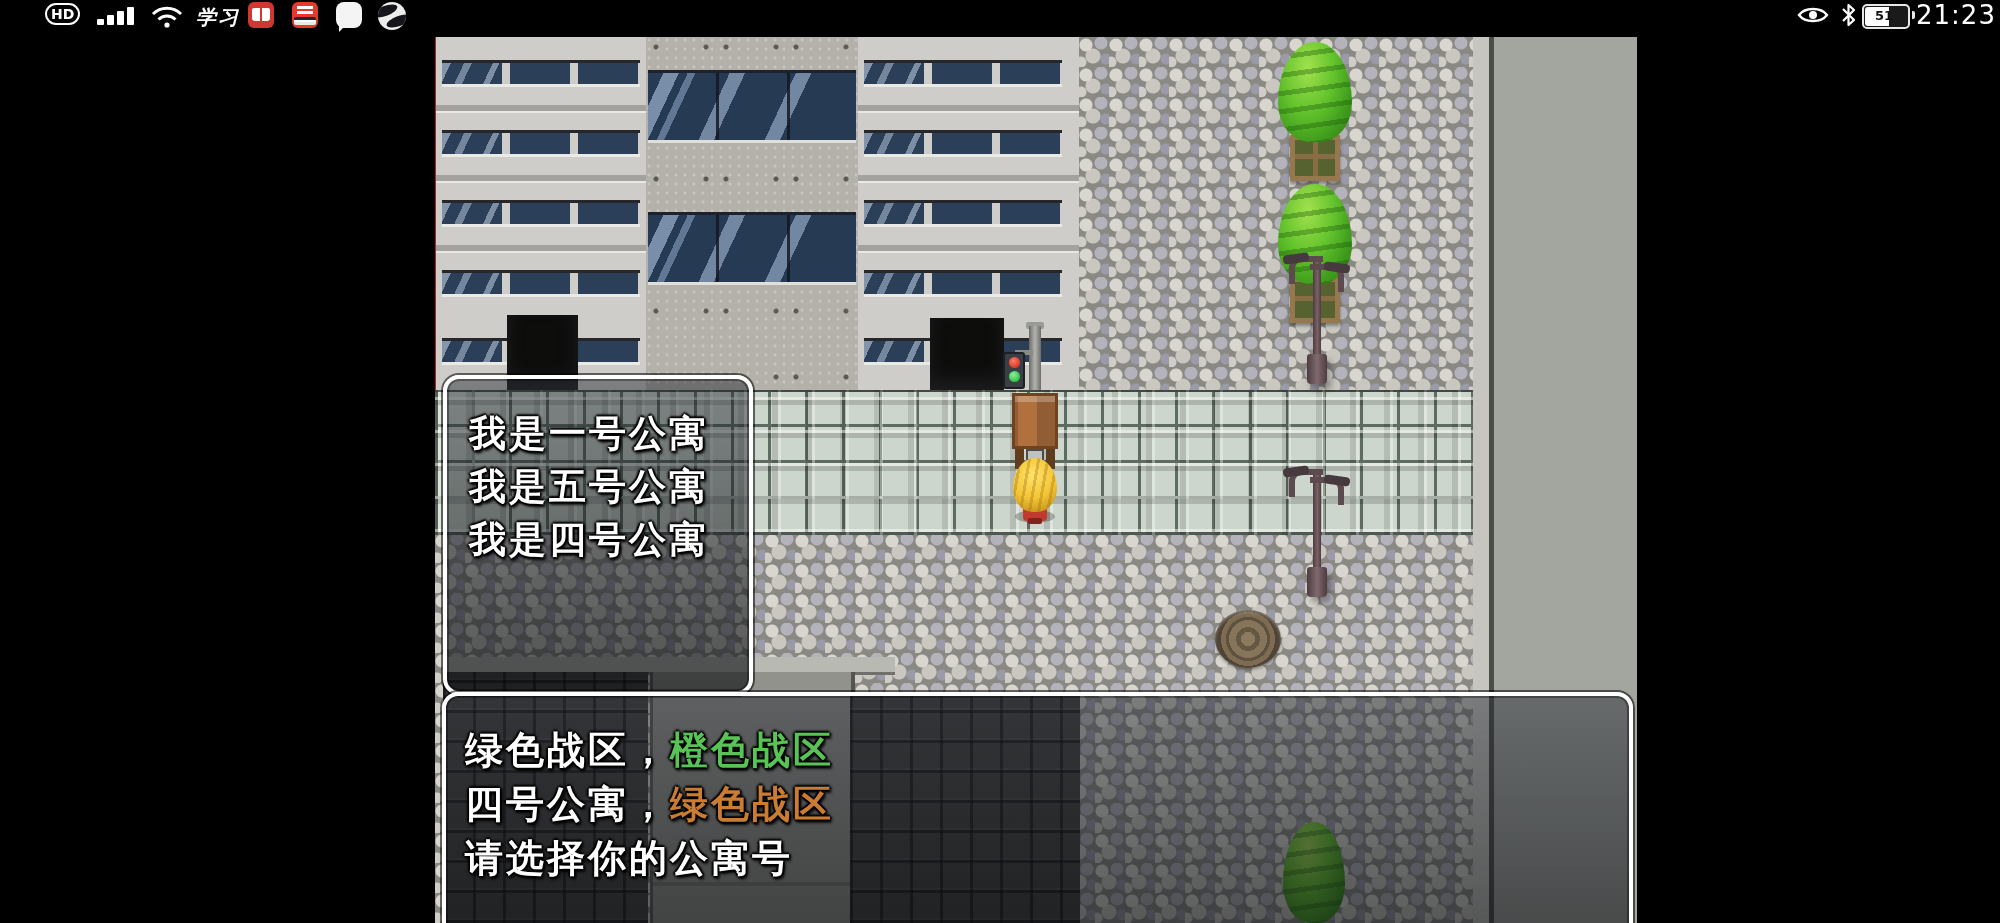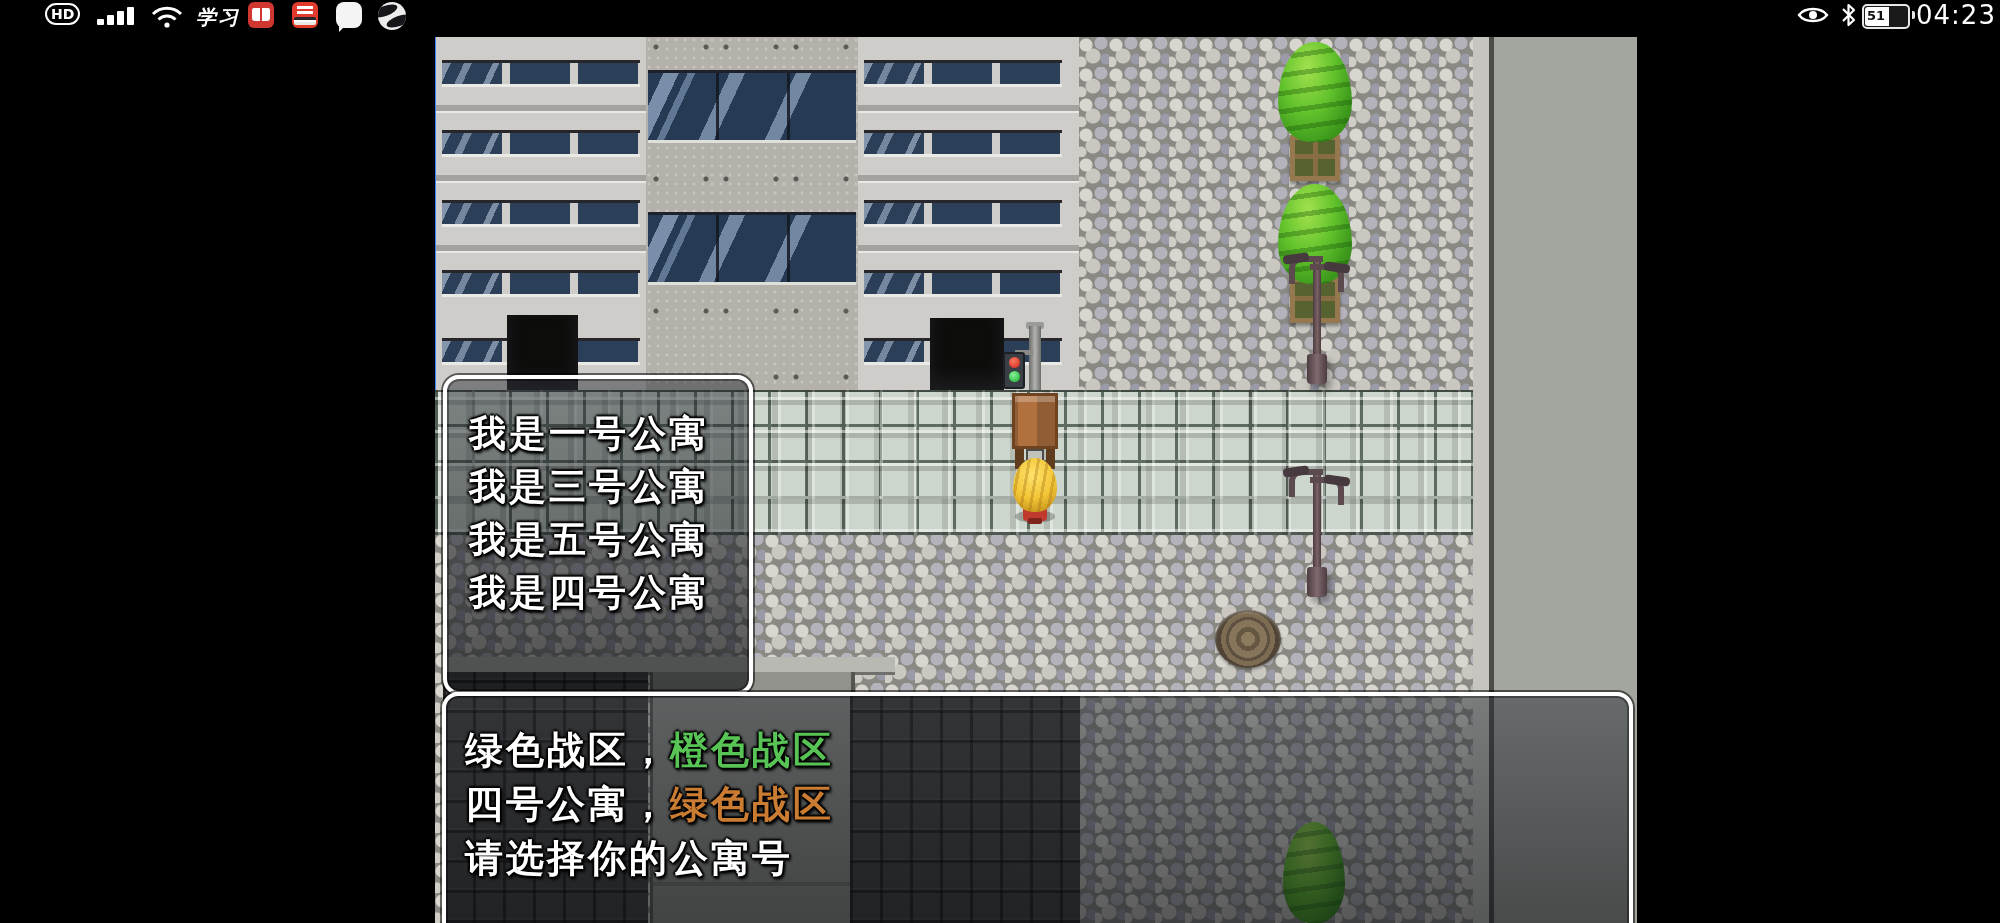--- a/index.html
+++ b/index.html
@@ -32,26 +32,26 @@
       border-top-color:#f4f4f4;border-left-color:#f4f4f4;}
   .globe-app{left:378px;background:#ededed;border-radius:50%;width:28px;height:28px;overflow:hidden;}
   .globe-app::before{content:"";position:absolute;left:-6px;top:4px;width:26px;height:10px;background:#16161a;
       border-radius:50%;transform:rotate(-20deg);}
   .globe-app::after{content:"";position:absolute;left:8px;top:14px;width:26px;height:10px;background:#16161a;
       border-radius:50%;transform:rotate(-20deg);}
   .eye-ic{left:1797px;top:5px;}
   .bt-ic{left:1841px;top:3px;}
   .battery{left:1862px;top:4px;width:44px;height:21px;border:2px solid #e8e8e8;border-radius:5px;background:#1a1a1a;}
   .battery .fill{position:absolute;left:1px;top:1px;bottom:1px;width:24px;background:#fff;border-radius:3px 0 0 3px;}
-  .battery .pct{position:absolute;left:3px;top:2px;font-size:13px;font-weight:700;color:#111;}
+  .battery .pct{position:absolute;left:11px;top:2px;font-size:13px;font-weight:700;color:#111;}
   .battery::after{content:"";position:absolute;right:-7px;top:5px;width:3px;height:8px;background:#e8e8e8;border-radius:0 2px 2px 0;}
   .clock{left:1916px;top:0;font-size:26px;font-weight:400;letter-spacing:1px;}
 
   
-  .viewport{position:absolute;left:435px;top:37px;width:1202px;height:886px;overflow:hidden;background:#3b82f6;}
+  .viewport{position:absolute;left:435px;top:37px;width:1202px;height:886px;overflow:hidden;background:#b91c1c;}
 
   
   .cobble{background-color:#8a8984;background-image:
      radial-gradient(circle at 7px 8px,  #d8d6cf 0 6px, rgba(0,0,0,0) 7px),
      radial-gradient(circle at 22px 6px, #b4b3bb 0 6px, rgba(0,0,0,0) 7px),
      radial-gradient(circle at 14px 19px,#c9c7c0 0 7px, rgba(0,0,0,0) 8px),
      radial-gradient(circle at 27px 22px,#9b9aa8 0 5px, rgba(0,0,0,0) 6px),
      radial-gradient(circle at 2px 25px, #cfcdc6 0 5px, rgba(0,0,0,0) 6px);
      background-size:30px 30px;}
   .cobble-top{position:absolute;left:644px;top:0;width:394px;height:353px;}
@@ -207,21 +207,21 @@
   </span>
   <span class="sb bt-ic">
     <svg width="15" height="24" viewBox="0 0 15 24">
       <path d="M2 6 L13 17 L7.5 22 L7.5 2 L13 7 L2 18" stroke="#fff" stroke-width="2.2" fill="none" stroke-linejoin="round"></path>
     </svg>
   </span>
   <span class="sb battery">
     <span class="fill"></span>
     <span class="pct">51</span>
   </span>
-  <span class="sb clock">04:23</span>
+  <span class="sb clock">21:23</span>
 </div>
 
 <div class="viewport">
 
   <div class="cobble cobble-top"></div>
   <div class="cobble cobble-bottom"></div>
   <div class="tilepath"></div>
   <div class="curb-side"></div>
   <div class="road"></div>
 
@@ -308,21 +308,20 @@
     <div class="feet"></div>
     <div class="hair"></div>
   </div>
 
   <div class="tree" style="left:848px;top:785px;width:62px">
     <div class="canopy" style="width:62px;height:101px"></div>
   </div>
 
   <div class="rpg-window choice-window">
     <div class="rpg-text choice-option">我是一号公寓</div>
-    <div class="rpg-text choice-option">我是三号公寓</div>
     <div class="rpg-text choice-option">我是五号公寓</div>
     <div class="rpg-text choice-option">我是四号公寓</div>
   </div>
 
   <div class="rpg-window message-window">
     <div class="rpg-text message-line">
       <span>绿色战区，</span><span class="hl-green">橙色战区</span>
     </div>
     <div class="rpg-text message-line">
       <span>四号公寓，</span><span class="hl-orange">绿色战区</span>

